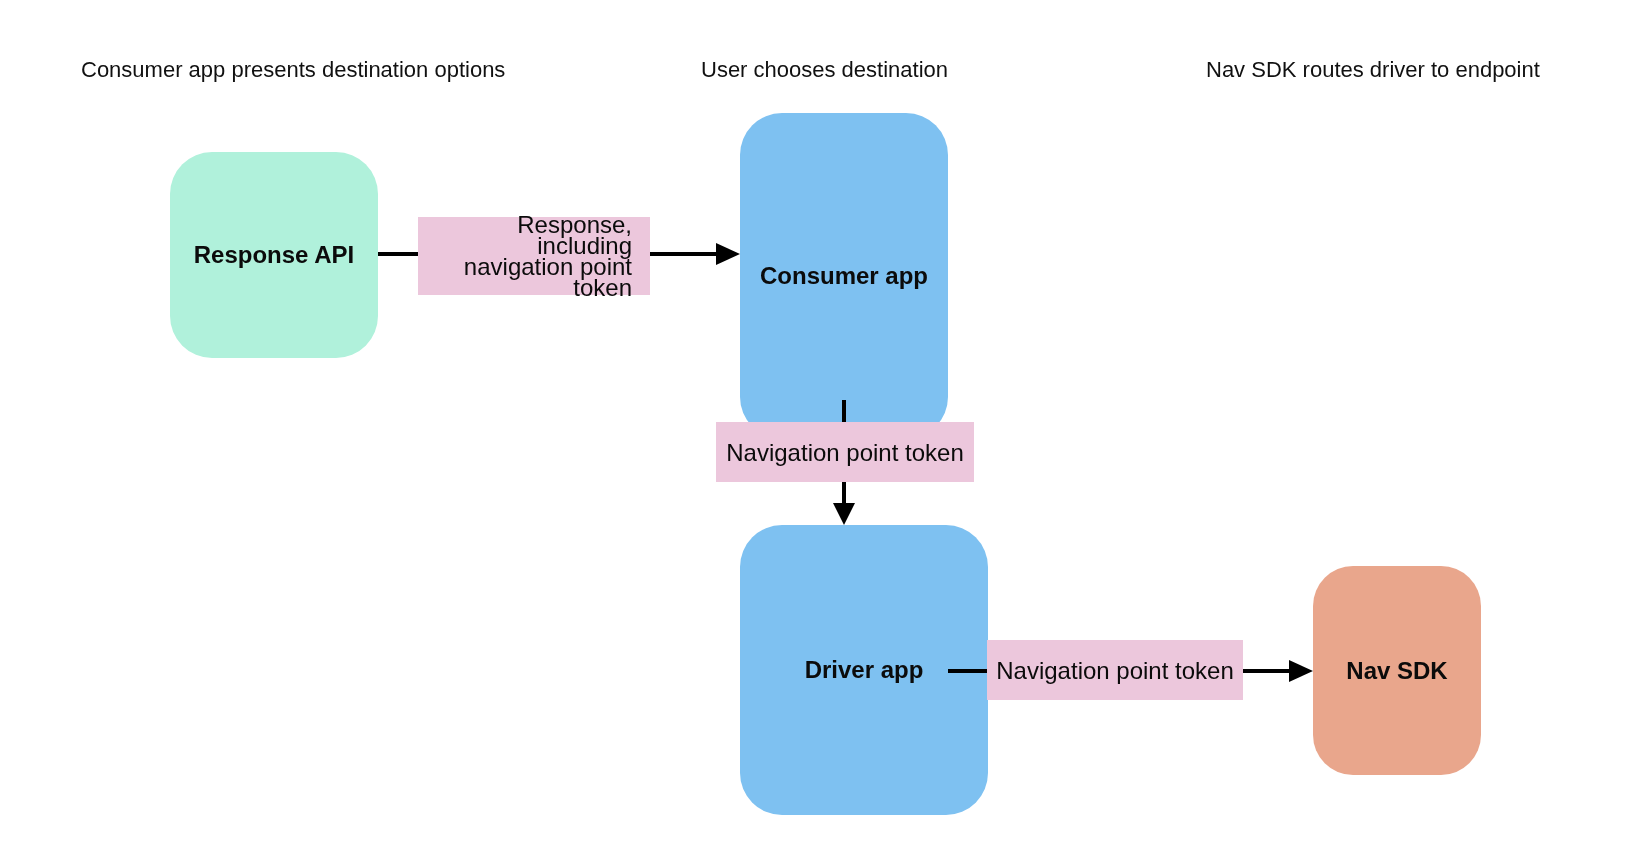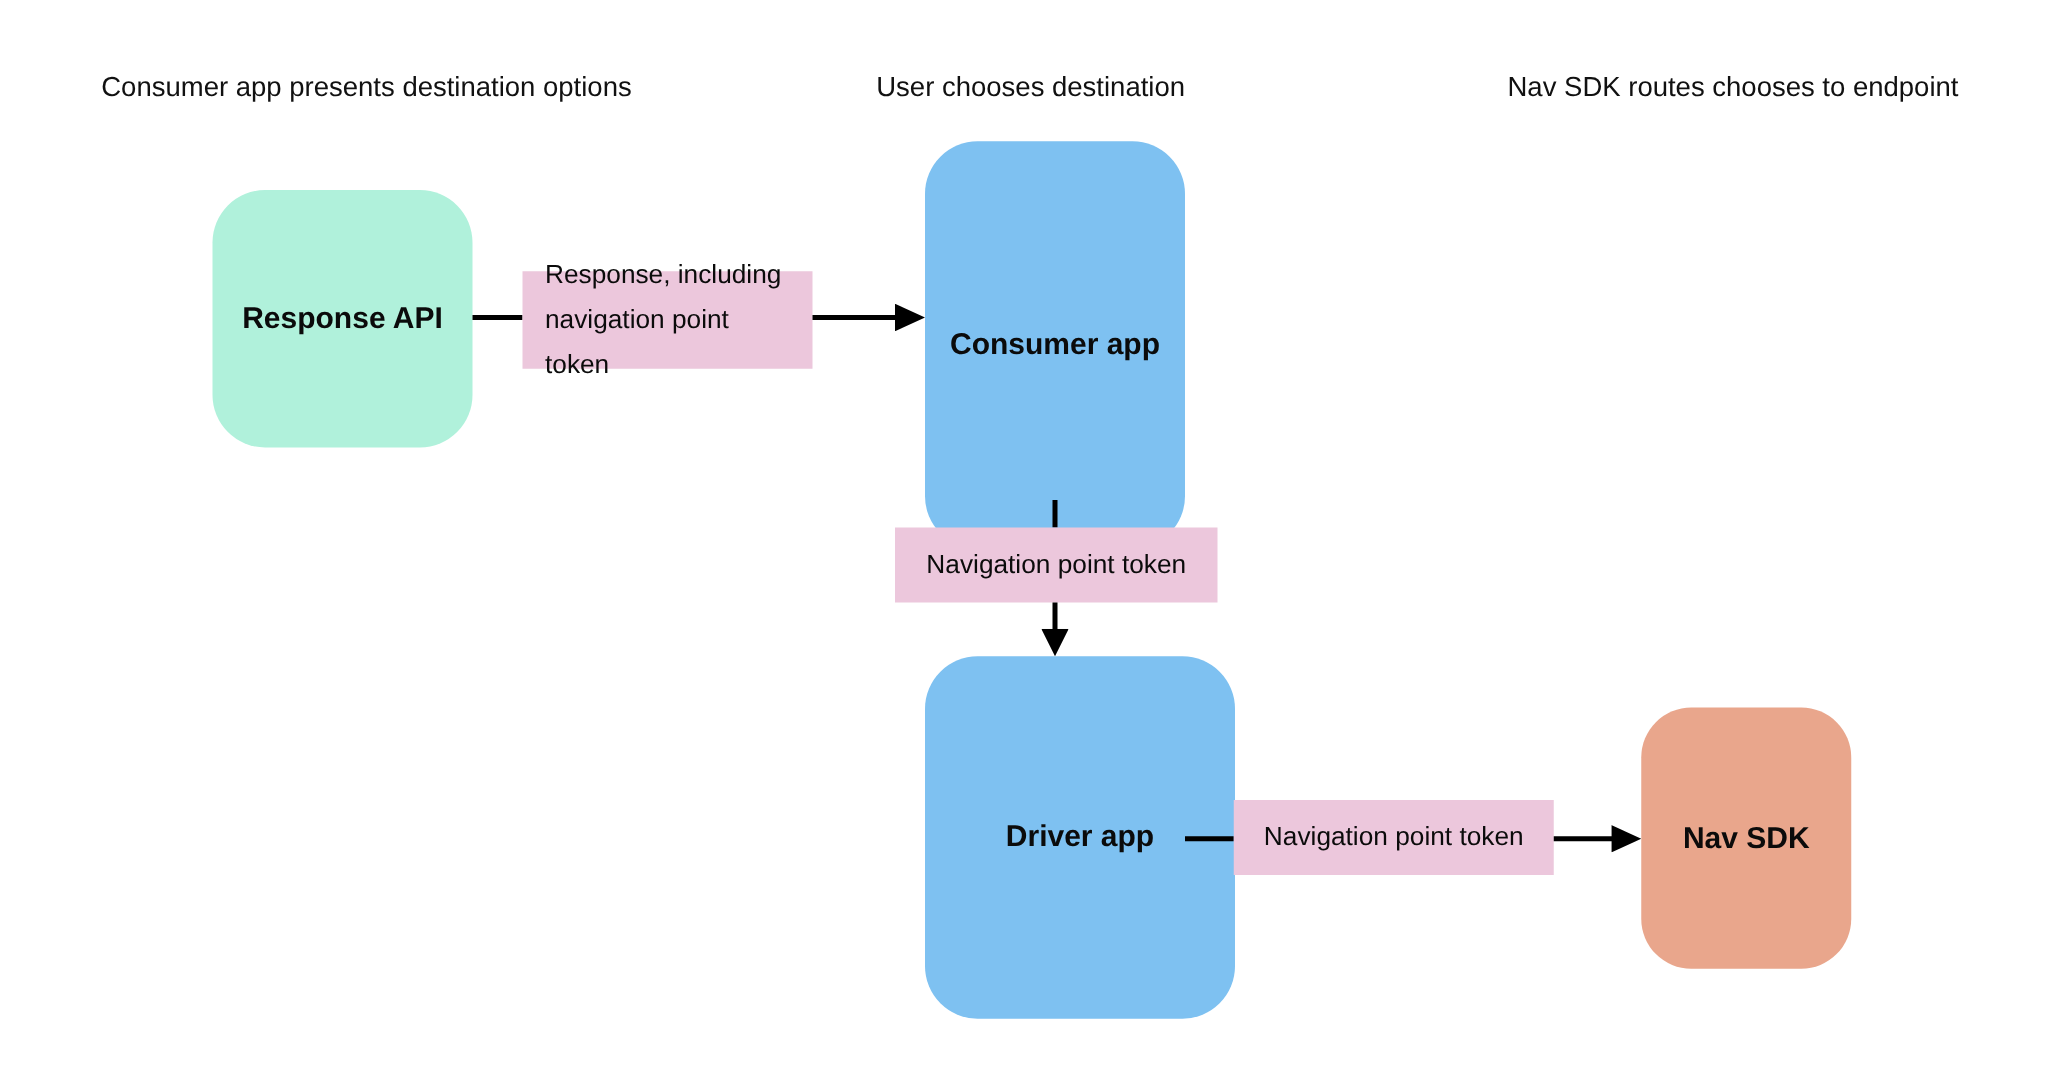--- a/index.html
+++ b/index.html
@@ -33,23 +33,23 @@
     font-weight: 700;
     color: #0b0b0b;
   }
   .node.r42 { border-radius: 42px; }
   .node.r40 { border-radius: 40px; }
   .edge-label {
     position: absolute;
     display: flex;
     align-items: center;
     justify-content: center;
-    text-align: left;
-    font-size: 21px;
-    line-height: 36px;
+    text-align: right;
+    font-size: 24px;
+    line-height: 21px;
     color: #0b0b0b;
     box-sizing: border-box;
   }
   .edge-line {
     position: absolute;
   }
   .arrowhead-right {
     position: absolute;
     width: 24px;
     height: 22px;
@@ -88,21 +88,21 @@
   #seg-6 { left: 1243px; top: 669px; width: 48px; height: 4px; }
   #head-3 { left: 1289px; top: 660px; }
 </style>
 </head>
 <body>
 
 <div id="canvas">
 
   <div id="header-1" class="col-header">Consumer app presents destination options</div>
   <div id="header-2" class="col-header">User chooses destination</div>
-  <div id="header-3" class="col-header">Nav SDK routes chooses to endpoint</div>
+  <div id="header-3" class="col-header">Nav SDK routes driver to endpoint</div>
 
   <div id="node-geocoding" class="node r42" style="background-color: rgb(176, 241, 219);">
     <span>Response API</span>
   </div>
   <div id="node-consumer" class="node r42" style="background-color: rgb(126, 193, 241);">
     <span>Consumer app</span>
   </div>
   <div id="node-driver" class="node r42" style="background-color: rgb(126, 193, 241);">
     <span>Driver app</span>
   </div>

